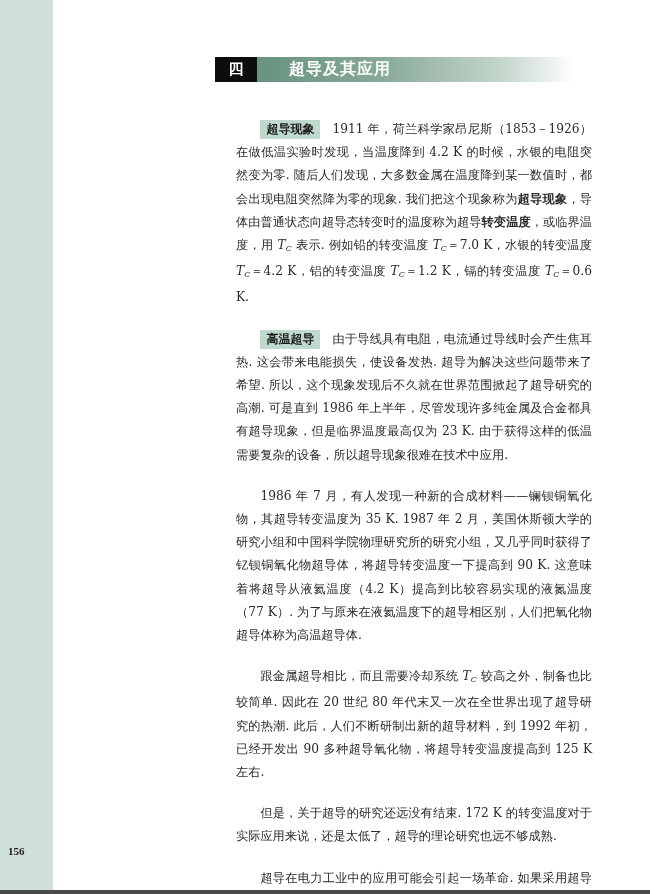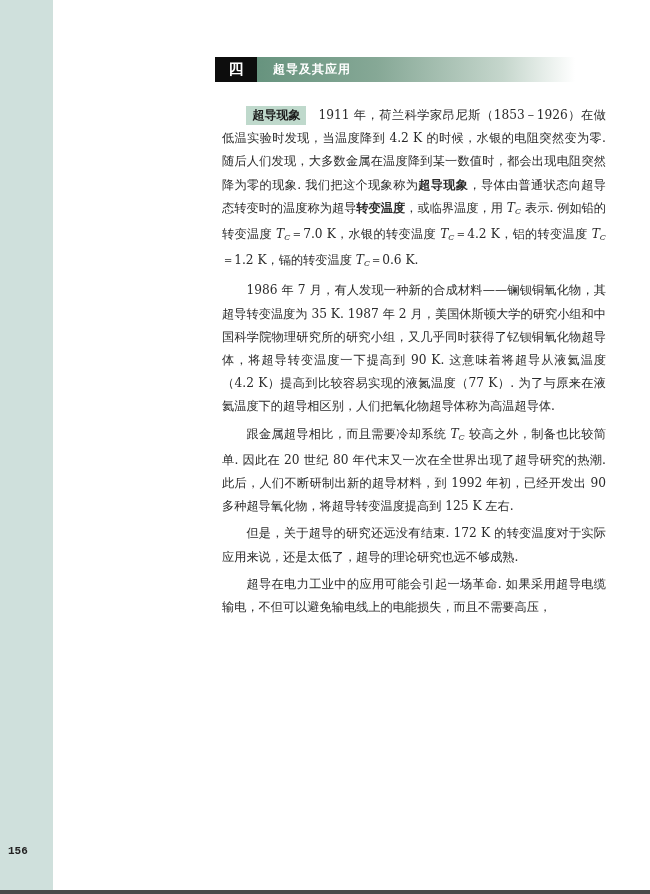--- a/index.html
+++ b/index.html
@@ -11,42 +11,42 @@
   }
   .sidebar {
     position:absolute; left:0; top:0; width:53px; height:890px;
     background:#cfe0dc;
   }
   .bottom-rule {
     position:absolute; left:0; right:0; bottom:0; height:4px; background:#4a4a4a;
   }
   .page-num {
     position:absolute; left:8px; top:845px;
-    font-family: Liberation Mono, monospace;
+    font-family: Liberation Serif, serif;
     font-size:11px; color:#222; font-weight:bold;
   }
   .title-bar {
     position:absolute; left:215px; top:57px; width:360px; height:25px;
     background: linear-gradient(to right, #5c8c76 0%, #86a896 45%, #c5d6cc 80%, #ffffff 100%);
     display:flex; align-items:center;
   }
   .title-num {
     width:42px; height:25px; background:#0d0d0d; color:#ffffff;
     display:flex; align-items:center; justify-content:center;
     font-family: "DejaVu Sans", sans-serif; font-weight:bold; font-size:15px;
   }
   .title-text {
-    margin-left:16px; color:#ffffff; font-weight:bold; font-size:12px;
+    margin-left:32px; color:#ffffff; font-weight:bold; font-size:16px;
     font-family: "DejaVu Sans", sans-serif; letter-spacing:1px;
   }
   .content {
     position:absolute; left:218px; top:100px; width:392px;
     font-size:12.2px; line-height:23.2px; text-align:justify;
   }
-  .para { margin:4px; text-indent:2em; }
+  .para { margin:18px; text-indent:2em; }
   .tag {
     display:inline-block; background:#bfd9cc; color:#1a1a1a;
     font-family: "DejaVu Sans", sans-serif; font-weight:bold; font-size:12px;
     padding:0 6px; line-height:19px; margin-right:12px; text-indent:0;
   }
   .b { font-weight:bold; font-family: "DejaVu Sans", sans-serif; }
   .it { font-style:italic; }
   .sub { font-size:8px; vertical-align:-2px; font-style:italic; }
 </style>
 </head>
@@ -56,17 +56,18 @@
 <div class="page-num">156</div>
 <div class="bottom-rule"></div>
 
 <div class="title-bar">
   <div class="title-num">四</div>
   <div class="title-text">超导及其应用</div>
 </div>
 
 <div class="content" id="content">
     <p class="para"><span class="tag">超导现象</span><span>1911 年，荷兰科学家昂尼斯（1853－1926）在做低温实验时发现，当温度降到 4.2 K 的时候，水银的电阻突然变为零. 随后人们发现，大多数金属在温度降到某一数值时，都会出现电阻突然降为零的现象. 我们把这个现象称为</span><span class="b">超导现象</span><span>，导体由普通状态向超导态转变时的温度称为超导</span><span class="b">转变温度</span><span>，或临界温度，用 </span><span class="it">T</span><span class="sub">C</span><span> 表示. 例如铅的转变温度 </span><span class="it">T</span><span class="sub">C</span><span>＝7.0 K，水银的转变温度 </span><span class="it">T</span><span class="sub">C</span><span>＝4.2 K，铝的转变温度 </span><span class="it">T</span><span class="sub">C</span><span>＝1.2 K，镉的转变温度 </span><span class="it">T</span><span class="sub">C</span><span>＝0.6 K.</span></p>
+    <p class="para"><span class="tag">高温超导</span><span>由于导线具有电阻，电流通过导线时会产生焦耳热. 这会带来电能损失，使设备发热. 超导为解决这些问题带来了希望. 所以，这个现象发现后不久就在世界范围掀起了超导研究的高潮. 可是直到 1986 年上半年，尽管发现许多纯金属及合金都具有超导现象，但是临界温度最高仅为 23 K. 由于获得这样的低温需要复杂的设备，所以超导现象很难在技术中应用.</span></p>
     <p class="para"><span>1986 年 7 月，有人发现一种新的合成材料——镧钡铜氧化物，其超导转变温度为 35 K. 1987 年 2 月，美国休斯顿大学的研究小组和中国科学院物理研究所的研究小组，又几乎同时获得了钇钡铜氧化物超导体，将超导转变温度一下提高到 90 K. 这意味着将超导从液氦温度（4.2 K）提高到比较容易实现的液氮温度（77 K）. 为了与原来在液氦温度下的超导相区别，人们把氧化物超导体称为高温超导体.</span></p>
     <p class="para"><span>跟金属超导相比，而且需要冷却系统 </span><span class="it">T</span><span class="sub">C</span><span> 较高之外，制备也比较简单. 因此在 20 世纪 80 年代末又一次在全世界出现了超导研究的热潮. 此后，人们不断研制出新的超导材料，到 1992 年初，已经开发出 90 多种超导氧化物，将超导转变温度提高到 125 K 左右.</span></p>
     <p class="para"><span>但是，关于超导的研究还远没有结束. 172 K 的转变温度对于实际应用来说，还是太低了，超导的理论研究也远不够成熟.</span></p>
     <p class="para"><span>超导在电力工业中的应用可能会引起一场革命. 如果采用超导电缆输电，不但可以避免输电线上的电能损失，而且不需要高压，</span></p>
   </div>
 
 </body></html>

